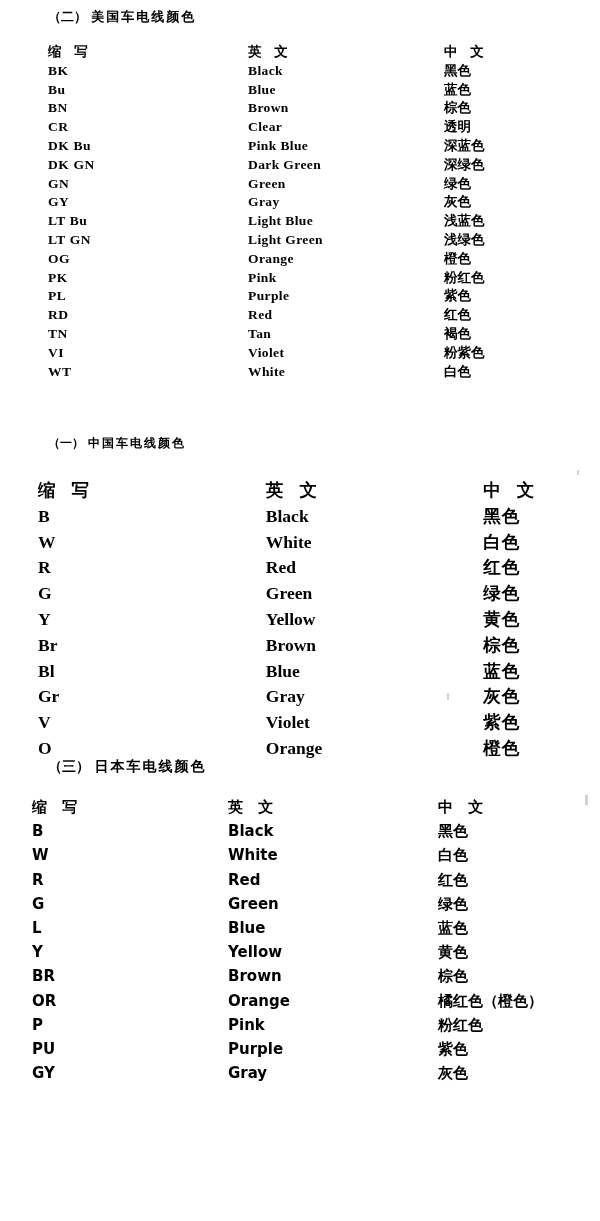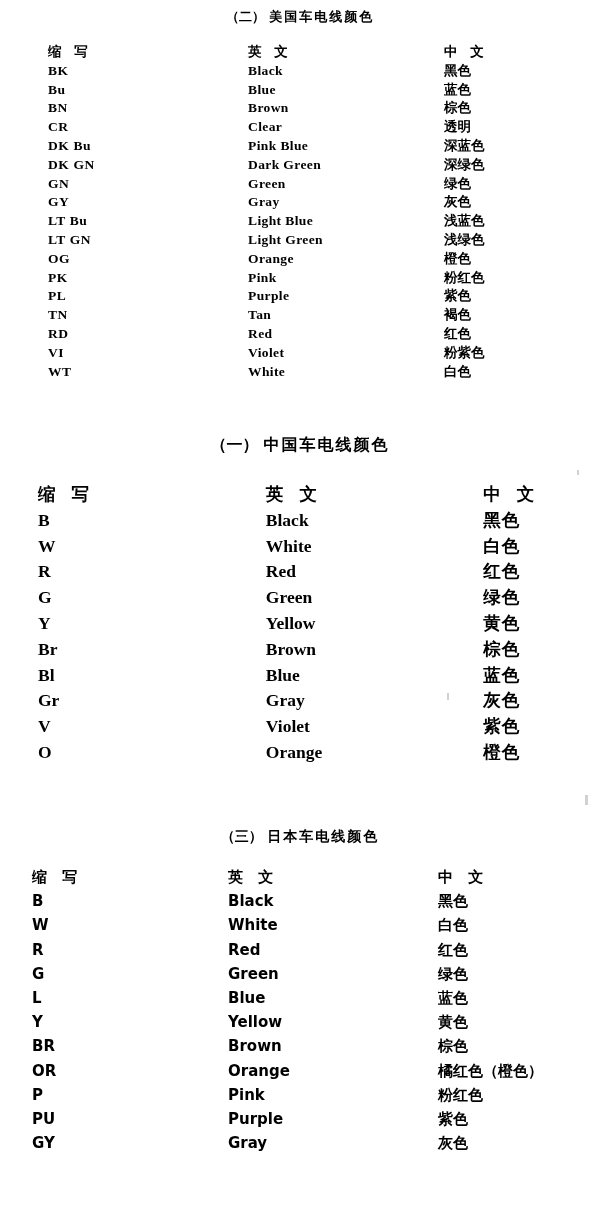--- a/index.html
+++ b/index.html
@@ -21,24 +21,24 @@
     background: #ffffff;
   }
 
   
   .section {
     position: absolute;
     left: 0;
     width: 600px;
   }
   .sec-title {
-    text-align: center;
     font-weight: bold;
     letter-spacing: 1px;
     white-space: nowrap;
+    padding-left: 48px;
   }
   .sec-title .num {
     letter-spacing: 0px;
   }
   .sec-title .name {
     letter-spacing: 2px;
   }
 
   table.wire {
     border-collapse: collapse;
@@ -70,35 +70,35 @@
   }
   #sec-us table.wire td { height: 18.8px; }
   #sec-us .c-abbr { width: 200px; letter-spacing: 0.6px; }
   #sec-us .c-en   { width: 196px; letter-spacing: 0.4px; }
   #sec-us .c-zh   { width: 150px; }
   #sec-us .hdr td { letter-spacing: 4px; font-size: 13.5px; }
 
   
   #sec-cn { top: 435px; }
   #sec-cn .sec-title {
-    font-size: 16px;
+    font-size: 12px;
     margin-bottom: 26px;
   }
   #sec-cn table.wire {
     margin-left: 38px;
     font-size: 17.5px;
   }
   #sec-cn table.wire td { height: 25.8px; }
   #sec-cn .c-abbr { width: 237px; }
   #sec-cn .c-en   { width: 226px; }
   #sec-cn .c-zh   { width: 120px; letter-spacing: 1px; }
   #sec-cn .hdr td { letter-spacing: 5px; }
 
   
-  #sec-jp { top: 828px; }
+  #sec-jp { top: 758px; }
   #sec-jp .sec-title {
     font-size: 14px;
     margin-bottom: 22px;
   }
   #sec-jp table.wire {
     margin-left: 32px;
     font-size: 15px;
   }
   #sec-jp table.wire td { height: 24.2px; }
   #sec-jp .c-abbr { width: 196px; }
@@ -194,28 +194,28 @@
           <td class="c-abbr">PK</td>
           <td class="c-en">Pink</td>
           <td class="c-zh zh">粉红色</td>
         </tr>
         <tr>
           <td class="c-abbr">PL</td>
           <td class="c-en">Purple</td>
           <td class="c-zh zh">紫色</td>
         </tr>
         <tr>
+          <td class="c-abbr">RD</td>
+          <td class="c-en">Red</td>
+          <td class="c-zh zh">红色</td>
+        </tr>
+        <tr>
           <td class="c-abbr">TN</td>
           <td class="c-en">Tan</td>
           <td class="c-zh zh">褐色</td>
-        </tr>
-        <tr>
-          <td class="c-abbr">RD</td>
-          <td class="c-en">Red</td>
-          <td class="c-zh zh">红色</td>
         </tr>
         <tr>
           <td class="c-abbr">VI</td>
           <td class="c-en">Violet</td>
           <td class="c-zh zh">粉紫色</td>
         </tr>
         <tr>
           <td class="c-abbr">WT</td>
           <td class="c-en">White</td>
           <td class="c-zh zh">白色</td>

